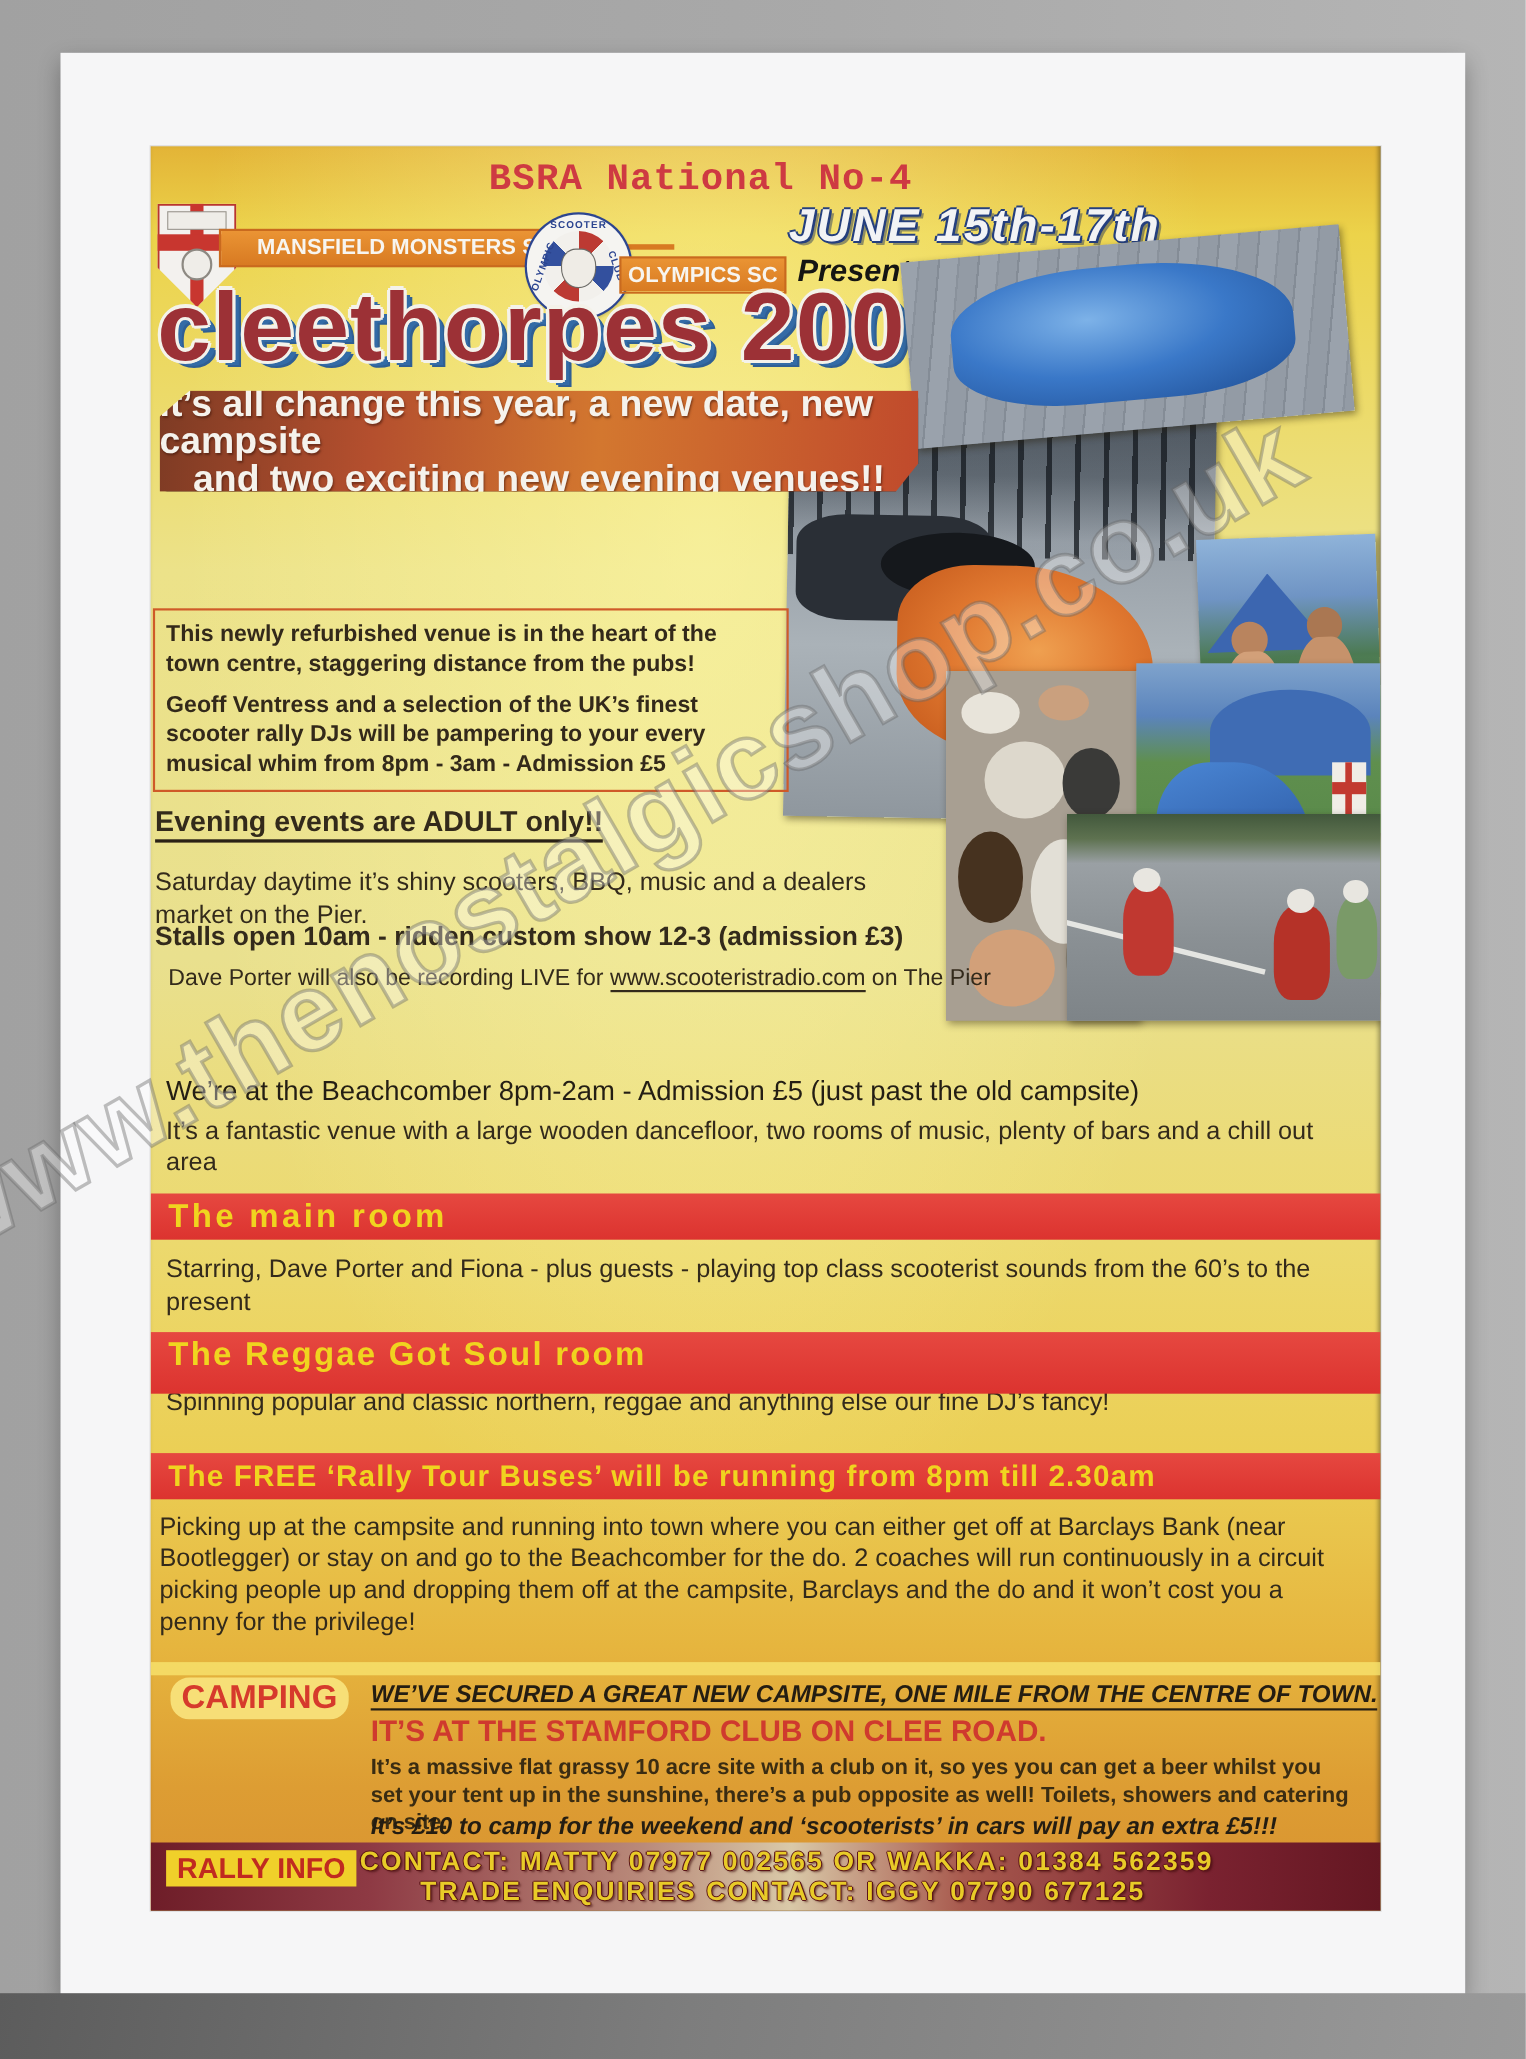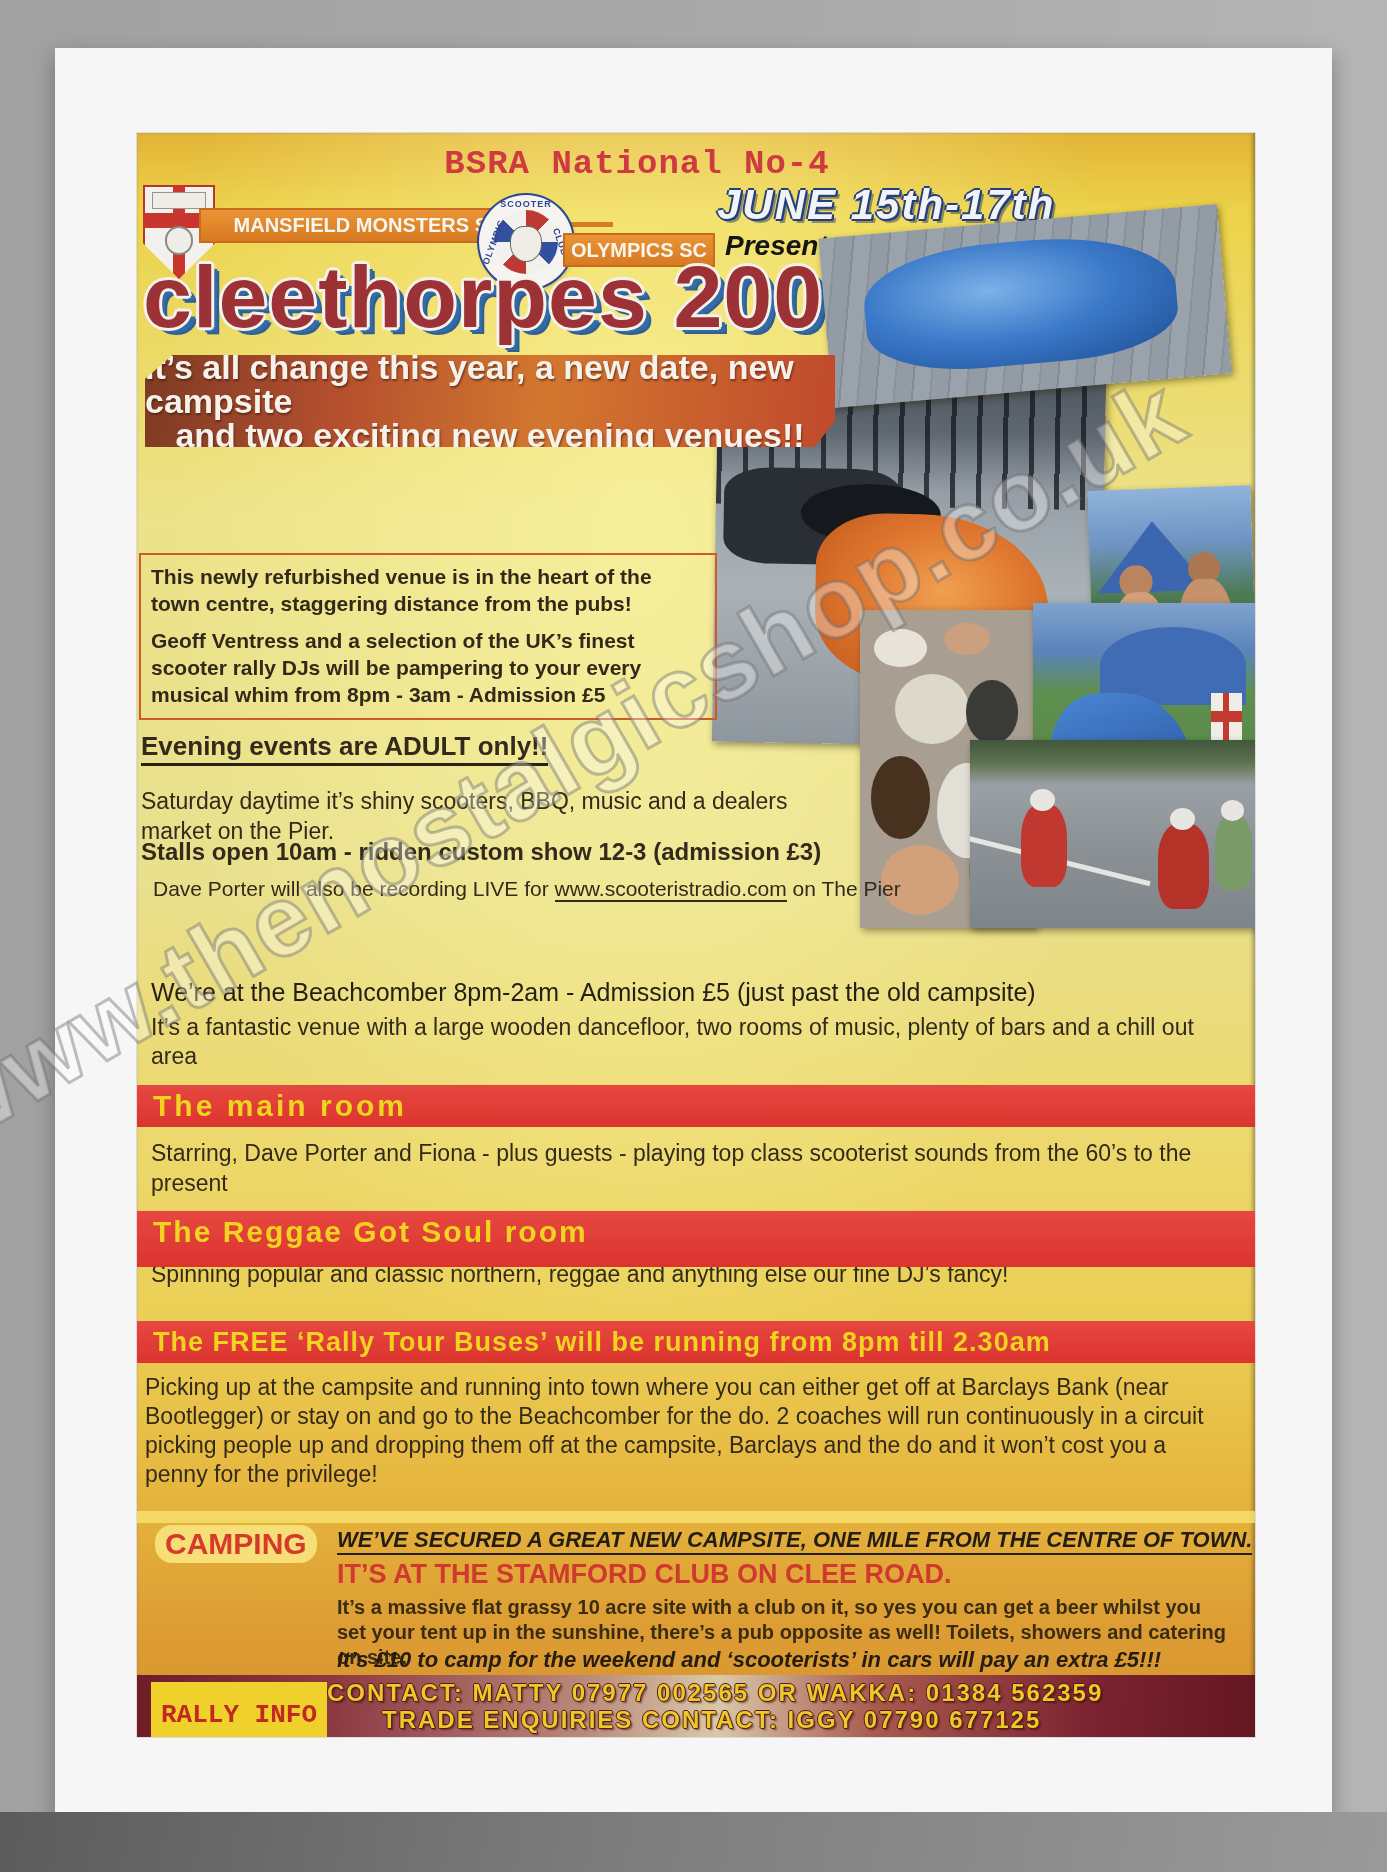--- a/index.html
+++ b/index.html
@@ -95,21 +95,21 @@
         background:rgba(250,232,130,.85);padding:2px 10px;border-radius:17px;}
   .campl1{left:200px;top:1394px;font-size:22px;font-weight:bold;font-style:italic;color:#241d12;z-index:4;}
   .campl1 span{border-bottom:2px solid #241d12;padding-bottom:1px;}
   .campl2{left:200px;top:1426px;font-size:27px;font-weight:bold;color:#cf3a2e;z-index:4;}
   .campdesc{left:200px;top:1462px;width:890px;font-size:20px;line-height:25px;font-weight:bold;color:#3a2c12;z-index:4;}
   .campprice{left:200px;top:1514px;font-size:22px;font-weight:bold;font-style:italic;color:#241d12;z-index:4;}
   
   .footer{left:0;top:1542px;width:1118px;height:62px;z-index:5;
         background:linear-gradient(92deg,#6e1d28 0%,#8e3a44 18%,#b98a7a 40%,#d9c9a8 52%,#a85a4e 66%,#7a2230 86%,#641722 100%);}
   .rallyinfo{position:absolute;left:14px;top:7px;background:#f0d02a;color:#c02a20;font-weight:bold;
-        font-size:26px;padding:18px 10px;font-family:Liberation Mono, monospace;}
+        font-size:26px;padding:1px 10px;}
   .flines{margin-left:190px;padding-top:4px;}
   .fline{font-size:24px;font-weight:bold;color:#e8cb28;letter-spacing:2px;line-height:27px;
         text-shadow:1px 0 #5c1518,-1px 0 #5c1518,0 1px #5c1518,0 -1px #5c1518,2px 2px 2px rgba(60,10,10,.6);}
   .fline2{margin-left:55px;}
   
   .photo{position:absolute;box-shadow:2px 3px 7px rgba(40,30,10,.45);overflow:hidden;}
   .ph-deck{left:688px;top:88px;width:400px;height:170px;transform:rotate(-5deg);z-index:2;
         background:repeating-linear-gradient(100deg,#9aa2ac 0 16px,#8a929c 16px 18px,#939ba5 18px 34px,#848c96 34px 36px);}
   .ph-deck .scoot{position:absolute;left:10%;top:12%;width:78%;height:72%;
         background:radial-gradient(ellipse at 40% 38%,#7db2e8 0%,#3a78c8 48%,#1f4e94 100%);

